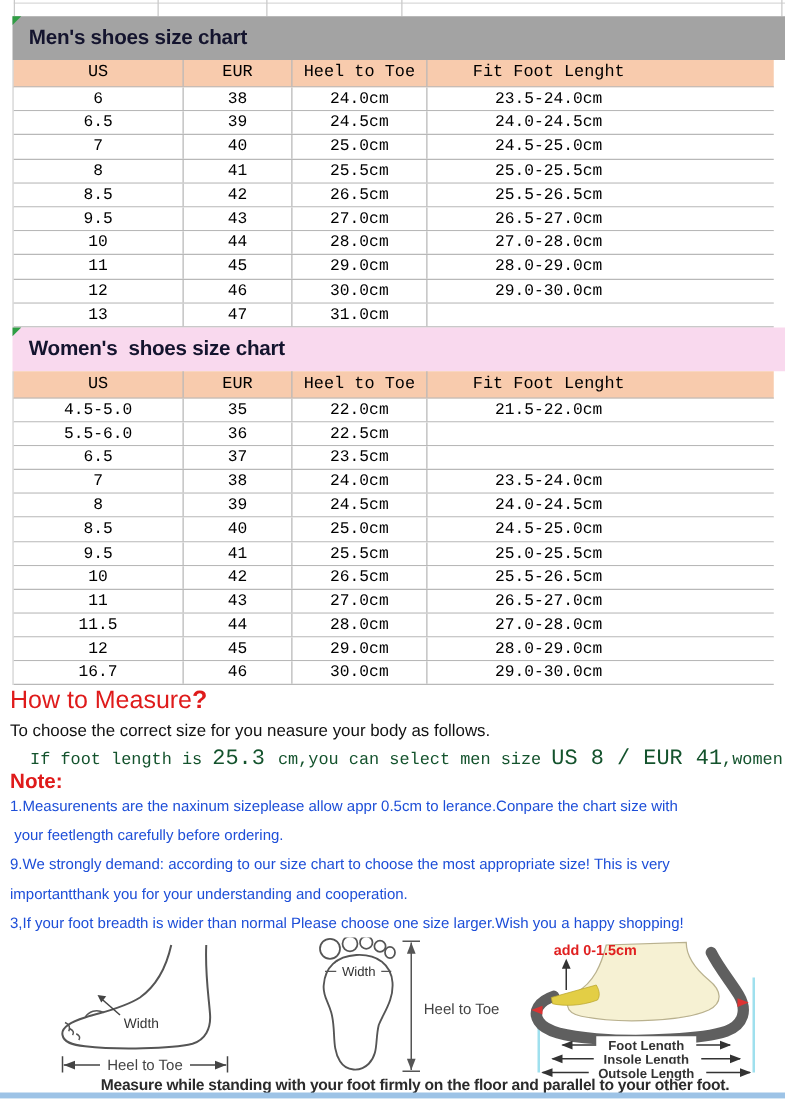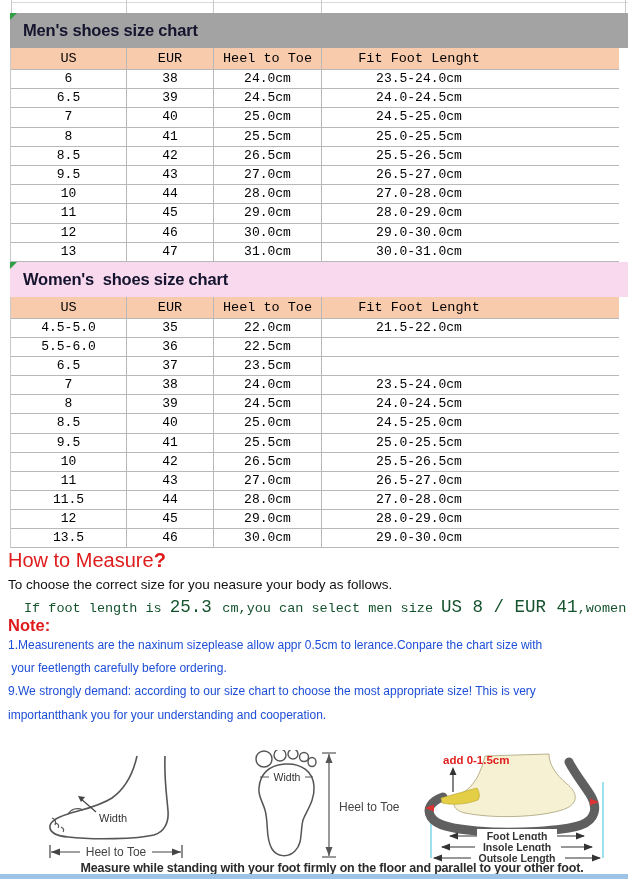--- a/index.html
+++ b/index.html
@@ -24,21 +24,21 @@
   .table{position:absolute;left:10px;width:608px;font-family:"Liberation Mono",monospace;
          font-size:13px;color:#000;border-left:1px solid #c9c9c9;}
   #men-table{top:48px;}
   #women-table{top:297px;}
   .trow{display:flex;height:19.2px;line-height:18.5px;box-sizing:border-box;
         border-bottom:1px solid #b8b8b8;background:#fff;}
   #women-table .trow{height:19.1px;}
   .trow.thead{height:22px;line-height:21px;background:#F8CBAD;font-size:13.5px;}
   #women-table .trow.thead{height:22px;}
   .tcell{box-sizing:border-box;text-align:center;overflow:hidden;}
-  .c0{width:116px;border-right:1px solid #b8b8b8;}
+  .c0{width:136px;border-right:1px solid #b8b8b8;}
   .c1{width:87px;border-right:1px solid #b8b8b8;}
   .c2{width:108px;border-right:1px solid #b8b8b8;}
   .c3{width:194px;}
   .cf{flex:1;}
 
   
   #howto-heading{position:absolute;top:549px;left:8px;font-size:20px;color:#DF1B1B;}
   #howto-heading b{font-weight:bold;}
   #howto-intro{position:absolute;top:577px;left:8px;font-size:13.5px;color:#111;}
   #example-line{position:absolute;top:597px;left:24px;font-size:13.5px;color:#14532d;white-space:pre;font-family:Liberation Mono, monospace;}
@@ -148,21 +148,20 @@
           <div class="tcell c0">12</div>
           <div class="tcell c1">46</div>
           <div class="tcell c2">30.0cm</div>
           <div class="tcell c3">29.0-30.0cm</div>
           <div class="tcell cf"></div>
         </div>
         <div class="trow">
           <div class="tcell c0">13</div>
           <div class="tcell c1">47</div>
           <div class="tcell c2">31.0cm</div>
-          <div class="tcell c3">30.0-31.0cm</div>
           <div class="tcell cf"></div>
         </div>
       </div>
   </div>
 
   <div id="women-banner" class="banner">
     <div class="corner"></div>
     <div class="title">Women's  shoes size chart</div>
   </div>
 
@@ -244,21 +243,21 @@
           <div class="tcell cf"></div>
         </div>
         <div class="trow">
           <div class="tcell c0">12</div>
           <div class="tcell c1">45</div>
           <div class="tcell c2">29.0cm</div>
           <div class="tcell c3">28.0-29.0cm</div>
           <div class="tcell cf"></div>
         </div>
         <div class="trow">
-          <div class="tcell c0">13.5</div>
+          <div class="tcell c0">16.7</div>
           <div class="tcell c1">46</div>
           <div class="tcell c2">30.0cm</div>
           <div class="tcell c3">29.0-30.0cm</div>
           <div class="tcell cf"></div>
         </div>
       </div>
   </div>
 
   <div id="howto-intro">To choose the correct size for you neasure your body as follows.</div>
 
@@ -266,20 +265,21 @@
 
   <div id="example-line"><span>If foot length is </span><span class="big">25.3 </span><span>cm,you can select men size </span><span class="big">US 8 / EUR 41</span><span>,women size </span><span class="big">US 9.5/ EUR 41</span></div>
 
   <div id="note-label">Note:</div>
 
   <div id="notes">
       <div class="note-line">1.Measurenents are the naxinum sizeplease allow appr 0.5cm to lerance.Conpare the chart size with</div>
       <div class="note-line"> your feetlength carefully before ordering.</div>
       <div class="note-line">9.We strongly demand: according to our size chart to choose the most appropriate size! This is very</div>
       <div class="note-line">importantthank you for your understanding and cooperation.</div>
+      <div class="note-line">3,If your foot breadth is wider than normal Please choose one size larger.Wish you a happy shopping!</div>
     </div>
 
   <div id="diagrams">
 
     <svg id="diagram-side-foot" width="150" height="108" viewBox="0 0 150 108">
       <path d="M95,2 C91,20 84,34 70,44 C56,53 38,56 26,60 C13,64 7,69 8,74 C9,80 16,82 26,83 C52,86 95,85 112,81 C122,78 127,69 126,57 C125,43 122,26 123,2" fill="none" stroke="#555" stroke-width="1.6"></path>
       <path d="M10,64 q5,2 3,7 M14,69 q4,2 2,5 M19,73 q4,2 2,5 M26,60 c3,-5 9,-7 15,-4" fill="none" stroke="#555" stroke-width="1.2"></path>
       <line x1="38" y1="44" x2="54" y2="58" stroke="#444" stroke-width="1.2"></line>
       <path d="M36,42 l7,1 -4,5 z" fill="#444"></path>
       <text x="57" y="68" font-size="11" fill="#333">Width</text>

